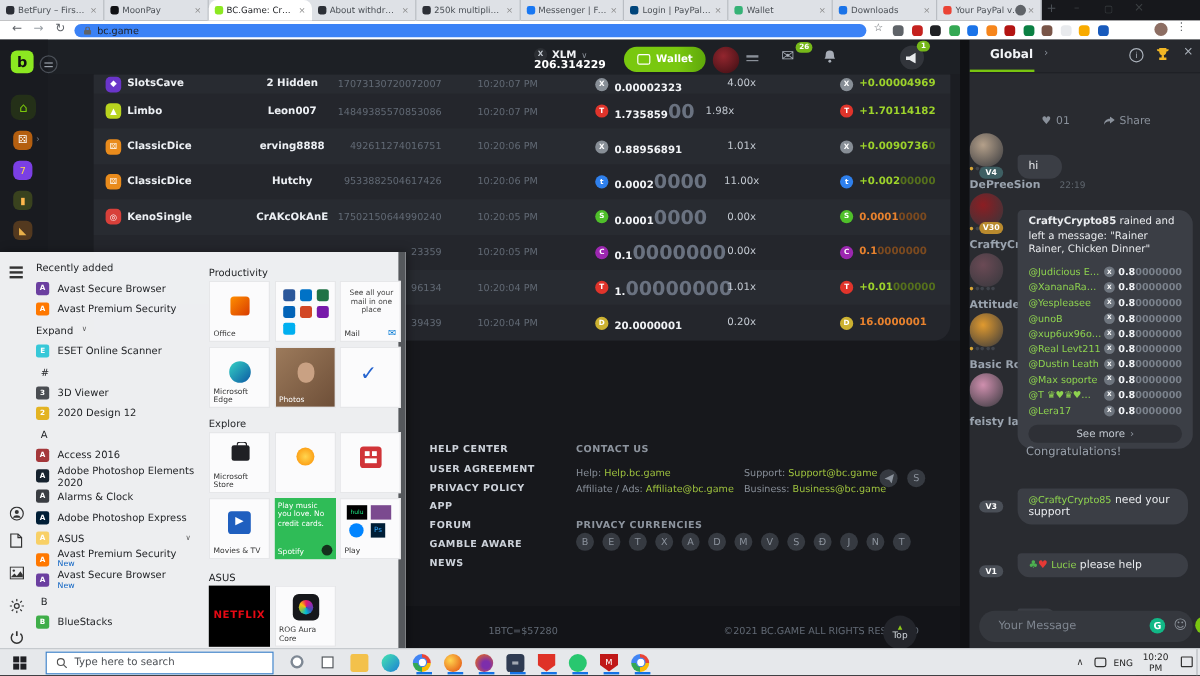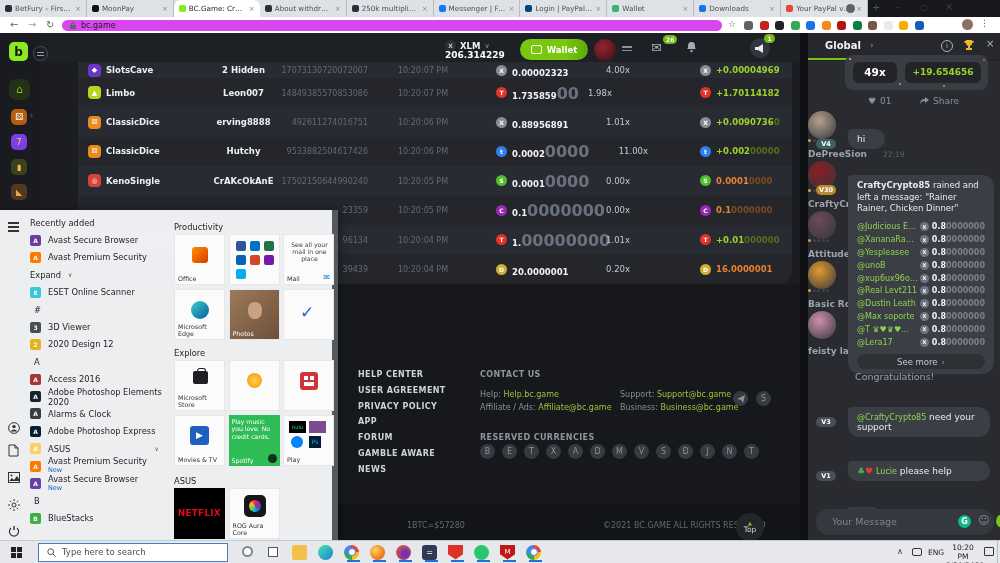--- a/index.html
+++ b/index.html
@@ -108,21 +108,21 @@
   <div class="a" style="left:846px;top:4px;width:9px;height:9px;border-radius:50%;background:#5f6368;"></div>
   <div class="a" style="left:0;top:0;width:1000px;height:17px;background:#dee1e6;z-index:-1;"></div>
   <div class="a" style="left:895px;top:2px;color:#3c4043;font-size:9px;">–</div>
   <div class="a" style="left:920px;top:3px;color:#3c4043;font-size:8px;">▢</div>
   <div class="a" style="left:945px;top:1px;color:#3c4043;font-size:10px;">×</div>
 
   <div class="a" style="left:0;top:17px;width:1000px;height:16px;background:#fff;border-bottom:1px solid #e3e5e8;">
     <span class="a" style="left:10px;top:2px;font-size:10px;color:#5f6368;">←</span>
     <span class="a" style="left:28px;top:2px;font-size:10px;color:#9aa0a6;">→</span>
     <span class="a" style="left:46px;top:2px;font-size:10px;color:#5f6368;">↻</span>
-    <div class="a pill" style="left:62px;top:2.5px;width:660px;height:11.5px;background:#d946ef;">
+    <div class="a pill" style="left:62px;top:2.5px;width:660px;height:11.5px;background:#3b82f6;">
       <svg class="a" style="left:8px;top:2.8px" width="6" height="7" viewBox="0 0 6 7">
           <rect x="0" y="3" width="6" height="4" rx="1" fill="#5f6368"></rect>
           <path d="M1.5 3V2a1.5 1.5 0 013 0v1" stroke="#5f6368" fill="none"></path>
         </svg>
       <span class="a" style="left:19px;top:1.5px;font-size:8px;color:#202124;">bc.game</span>
     </div>
     <span class="a" style="left:728px;top:2px;font-size:9px;color:#5f6368;">☆</span>
     <div class="a f" id="extrow" style="left:744px;top:3.5px;gap:6.5px;">
         <div style="width: 9px; height: 9px; border-radius: 3px; background: rgb(95, 99, 104);"></div>
         <div style="width: 9px; height: 9px; border-radius: 3px; background: rgb(197, 34, 31);"></div>
@@ -225,21 +225,21 @@
           <div style="position: absolute; left: 638px; top: 50%; transform: translateY(-50%); font-size: 8.5px;"><span class="grn">+0.0090736</span><span class="grnd">0</span></div>
         </div>
         <div style="left: 0px; top: 74.8px; width: 714px; height: 29.4px; position: absolute;">
           <div style="position: absolute; left: 10px; top: 50%; margin-top: -6.5px; width: 13px; height: 13px; border-radius: 4px; display: flex; align-items: center; justify-content: center; color: rgb(255, 255, 255); font-size: 7px; background: rgb(233, 139, 28);">⚄</div>
           <span class="gname" style="position: absolute; left: 28px; top: 50%; transform: translateY(-50%);">ClassicDice</span>
           <span class="gname" style="position: absolute; left: 118px; width: 95px; text-align: center; top: 50%; transform: translateY(-50%);">Hutchy</span>
           <span class="gray" style="position: absolute; left: 130px; width: 160px; text-align: right; top: 50%; transform: translateY(-50%);">9533882504617426</span>
           <span class="gray" style="position: absolute; left: 305px; width: 80px; text-align: center; top: 50%; transform: translateY(-50%);">10:20:06 PM</span>
           <div class="coin" style="position: absolute; left: 418px; top: 50%; margin-top: -5.5px; width: 11px; height: 11px; font-size: 6px; background: rgb(47, 128, 237);">t</div>
           <div style="position: absolute; left: 434px; top: 50%; transform: translateY(-50%);"><span class="amt">0.0002</span><span class="amtd">0000</span></div>
-          <span style="position: absolute; left: 510px; width: 60px; text-align: right; top: 50%; transform: translateY(-50%); color: rgb(195, 201, 209); font-size: 8.5px;">11.00x</span>
+          <span style="position: absolute; left: 510px; width: 60px; text-align: center; top: 50%; transform: translateY(-50%); color: rgb(195, 201, 209); font-size: 8.5px;">11.00x</span>
           <div class="coin" style="position: absolute; left: 622px; top: 50%; margin-top: -5.5px; width: 11px; height: 11px; font-size: 6px; background: rgb(47, 128, 237);">t</div>
           <div style="position: absolute; left: 638px; top: 50%; transform: translateY(-50%); font-size: 8.5px;"><span class="grn">+0.002</span><span class="grnd">00000</span></div>
         </div>
         <div style="left: 0px; top: 104.2px; width: 714px; height: 29.4px; position: absolute; background: rgb(40, 43, 49);">
           <div style="position: absolute; left: 10px; top: 50%; margin-top: -6.5px; width: 13px; height: 13px; border-radius: 4px; display: flex; align-items: center; justify-content: center; color: rgb(255, 255, 255); font-size: 7px; background: rgb(216, 64, 58);">◎</div>
           <span class="gname" style="position: absolute; left: 28px; top: 50%; transform: translateY(-50%);">KenoSingle</span>
           <span class="gname" style="position: absolute; left: 118px; width: 95px; text-align: center; top: 50%; transform: translateY(-50%);">CrAKcOkAnE</span>
           <span class="gray" style="position: absolute; left: 130px; width: 160px; text-align: right; top: 50%; transform: translateY(-50%);">17502150644990240</span>
           <span class="gray" style="position: absolute; left: 305px; width: 80px; text-align: center; top: 50%; transform: translateY(-50%);">10:20:05 PM</span>
           <div class="coin" style="position: absolute; left: 418px; top: 50%; margin-top: -5.5px; width: 11px; height: 11px; font-size: 6px; background: rgb(79, 191, 42);">S</div>
@@ -303,21 +303,21 @@
         <div style="height: 13px; white-space: nowrap;"><span class="fpre">Business: </span><span class="fgrn">Business@bc.game</span></div>
       </div>
     <div class="a f" style="left:733px;top:358px;gap:8px;">
       <div class="ccoin">
           <svg width="8" height="8" viewBox="0 0 8 8">
             <path d="M0 4l8-4-2 8-2-3z" fill="#8b929c"></path>
           </svg>
         </div>
       <div class="ccoin">S</div>
     </div>
-    <div class="a fhead" style="left:480px;top:400px;">RESERVED CURRENCIES</div>
+    <div class="a fhead" style="left:480px;top:400px;">PRIVACY CURRENCIES</div>
     <div class="a f" id="fcoins" style="left:480px;top:411px;gap:7px;">
         <div class="ccoin">B</div>
         <div class="ccoin">E</div>
         <div class="ccoin">T</div>
         <div class="ccoin">X</div>
         <div class="ccoin">A</div>
         <div class="ccoin">D</div>
         <div class="ccoin">M</div>
         <div class="ccoin">V</div>
         <div class="ccoin">S</div>
@@ -339,28 +339,20 @@
       <div class="a" style="left:0;top:0;width:192px;height:27px;background:#26282d;border-bottom:1px solid #1f2126;"></div>
       <span class="a" style="left:17px;top:7px;color:#f1f3f6;font-weight:bold;font-size:10px;">Global</span>
       <span class="a" style="left:62px;top:7px;color:#8a919b;font-size:9px;">›</span>
       <div class="a" style="left:0;top:24.5px;width:54px;height:2.5px;background:#79c510;"></div>
       <div class="a" style="left:133px;top:7px;width:10px;height:10px;border-radius:50%;border:1px solid #aab1ba;color:#aab1ba;font-size:7px;text-align:center;line-height:10px;">i</div>
       <svg class="a" style="left:155px;top:6px;" width="12" height="12" viewBox="0 0 12 12">
         <path d="M3 1h6v3a3 3 0 01-6 0zM1 2h2v2a2 2 0 01-2-2zm10 0H9v2a2 2 0 002-2zM5 7h2v2H5zM3 9h6v2H3z" fill="#f2b724"></path>
         </svg>
       <span class="a" style="left:178px;top:5px;color:#aab1ba;font-size:10px;">×</span>
 
-      <div class="a" style="left:37px;top:22px;width:143px;height:35px;background:#3a3d44;border-radius:8px;">
-        <div class="a" style="left:8px;top:7px;width:44px;height:21px;background:#222428;border-radius:6px;color:#fff;font-weight:bold;font-size:10.5px;text-align:center;line-height:21px;">49x</div>
-        <div class="a" style="left:60px;top:7px;width:76px;height:21px;background:#222428;border-radius:6px;color:#9dd32b;font-weight:bold;font-size:9px;text-align:center;line-height:21px;">+19.654656</div>
-        <i class="a" style="left:4px;top:3px;width:2px;height:2px;background:#f6c344;border-radius:50%;"></i>
-        <i class="a" style="left:54px;top:28px;width:2px;height:2px;background:#4fc3f7;border-radius:50%;"></i>
-        <i class="a" style="left:138px;top:4px;width:2px;height:2px;background:#ef5350;border-radius:50%;"></i>
-        <i class="a" style="left:98px;top:30px;width:2px;height:2px;background:#66bb6a;border-radius:50%;"></i>
-      </div>
       <div class="a f" style="left:60px;top:63px;gap:4px;color:#8a919b;font-size:9px;">
         <span>♥</span>
           <span>01</span>
       </div>
       <div class="a f" style="left:112px;top:63px;gap:4px;color:#8a919b;font-size:9px;">
         <svg width="9" height="8" viewBox="0 0 9 8">
             <path d="M5 0l4 3-4 3V4C2 4 1 5 0 7c0-3 2-5 5-5z" fill="#8a919b"></path>
           </svg>
         <span>Share</span>
       </div>

